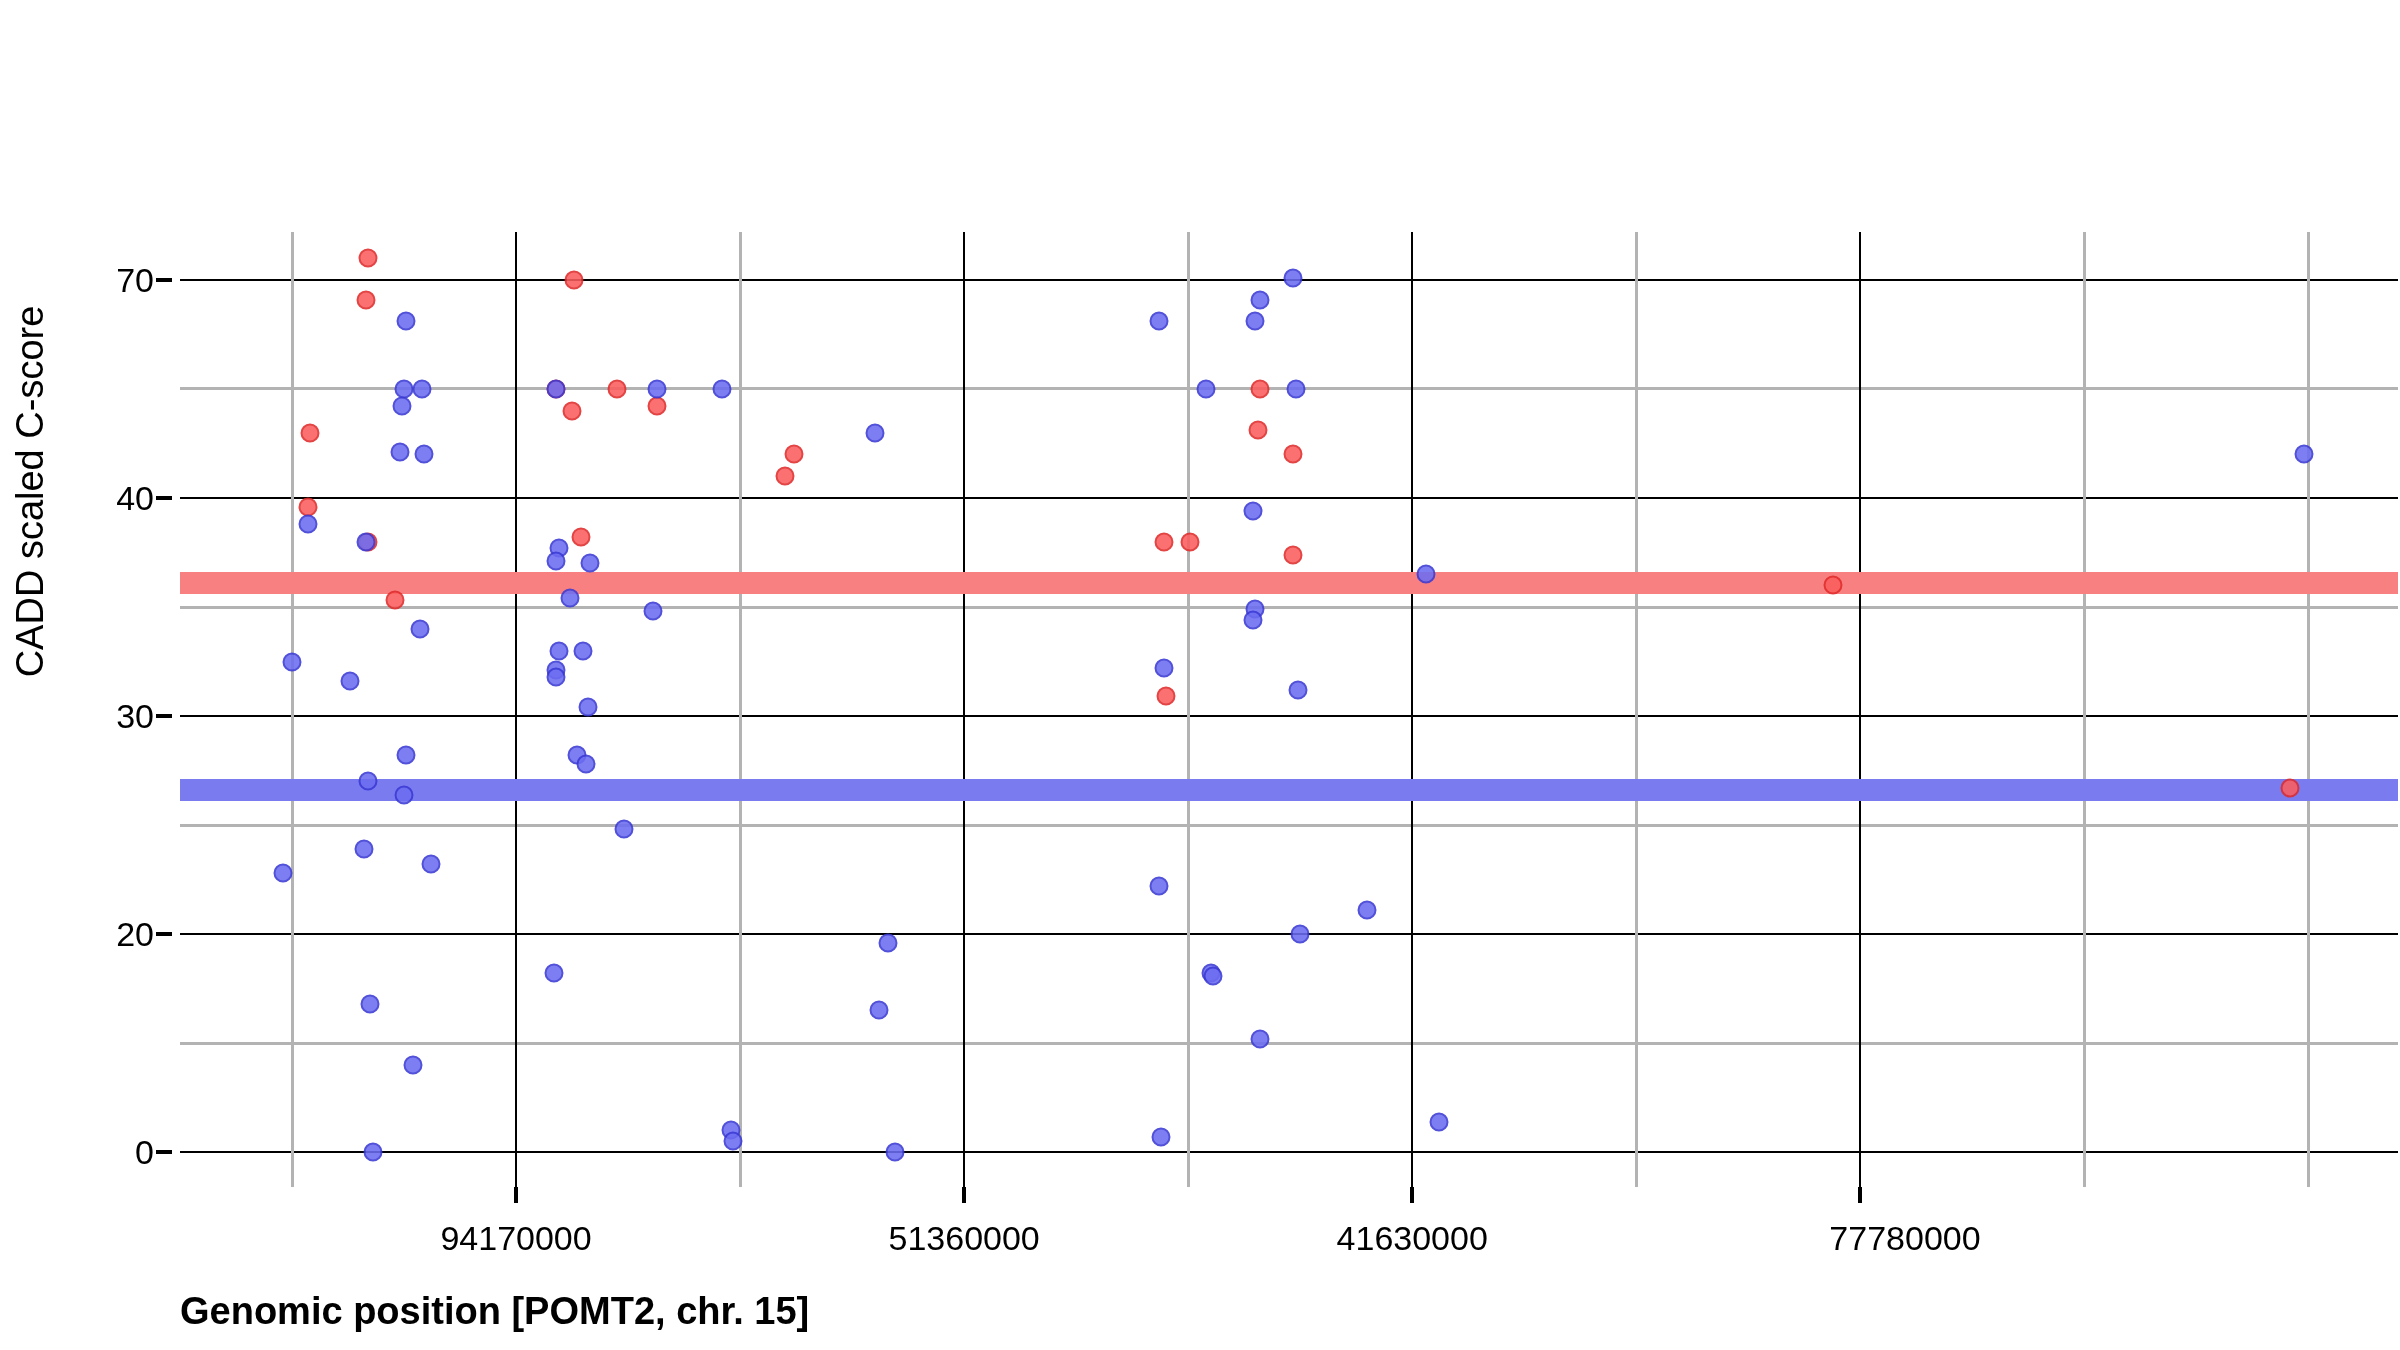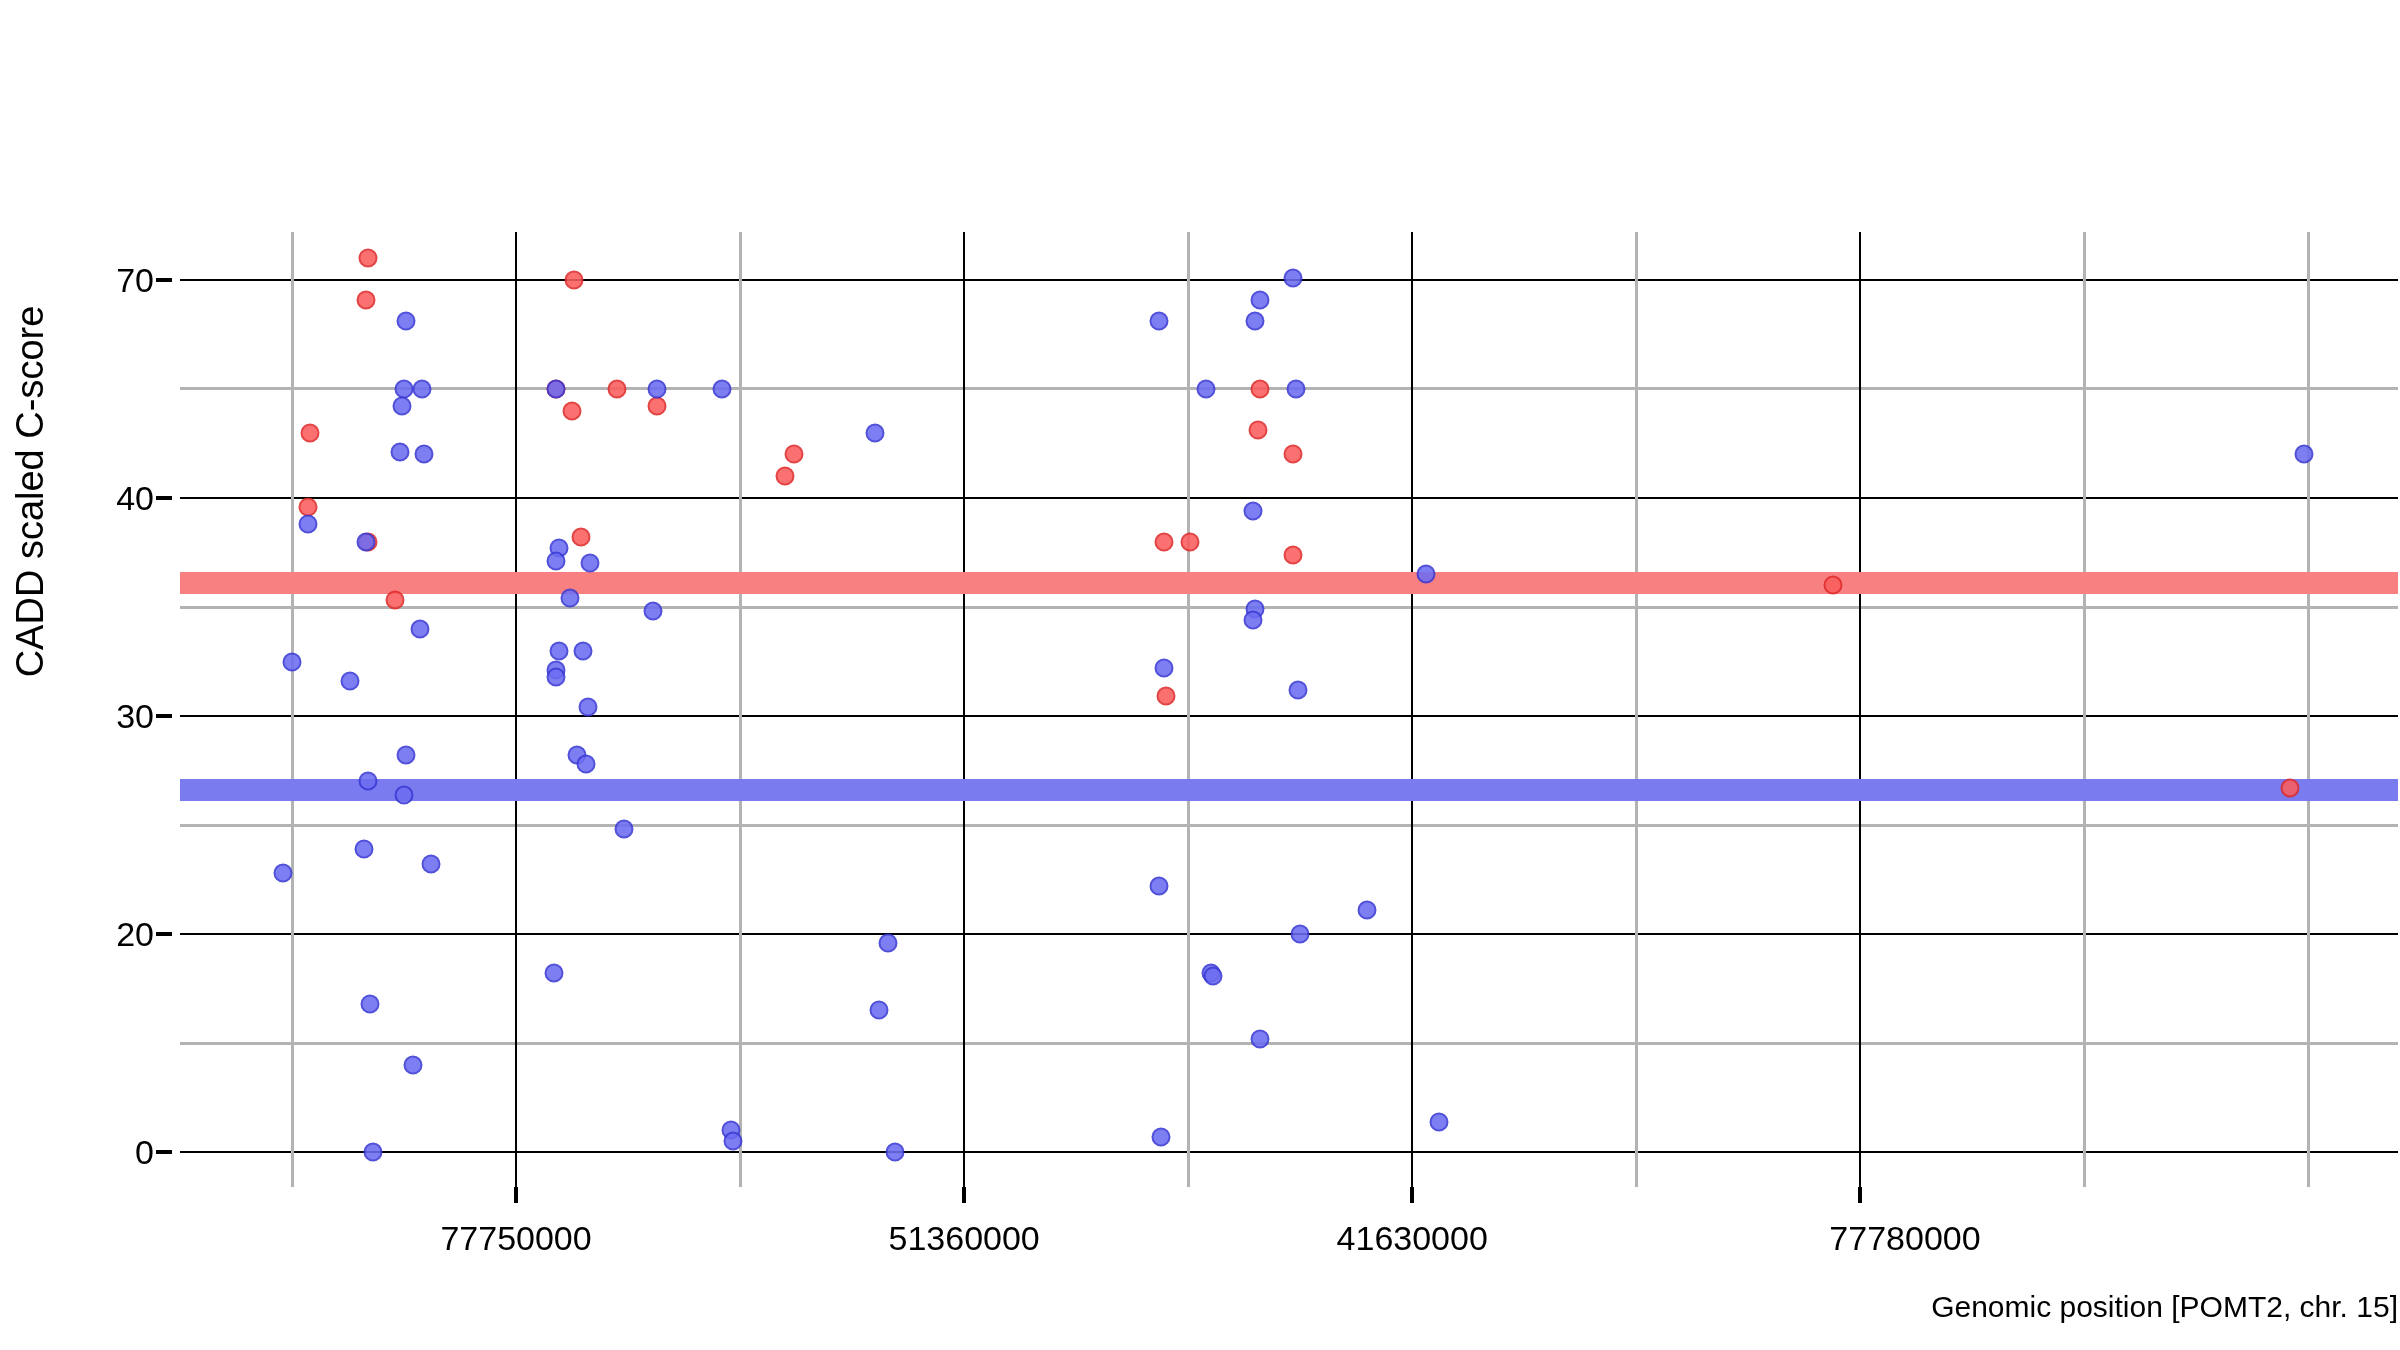--- a/index.html
+++ b/index.html
@@ -41,21 +41,21 @@
          font-size:34px;line-height:34px;transform:translateY(-50%);
          padding-right:26px;box-sizing:border-box;}
   .ytickmark{position:absolute;right:8px;width:16px;height:4px;background:#000;transform:translateY(-50%);}
   #ylabel{position:absolute;left:-420px;top:470px;width:900px;text-align:center;
           font-size:38px;transform:rotate(-90deg);transform-origin:center center;white-space:nowrap;}
 
   
   #xaxis{position:absolute;left:180px;top:1187px;width:2218px;height:120px;}
   .xtick{position:absolute;top:34px;font-size:34px;line-height:34px;transform:translateX(-50%);white-space:nowrap;}
   .xtickmark{position:absolute;top:0;width:4px;height:16px;background:#000;transform:translateX(-50%);}
-  #xlabel{position:absolute;left:180px;top:1290px;width:2218px;text-align:right;font-size:30px;white-space:nowrap;}
+  #xlabel{position:absolute;left:180px;top:1290px;width:2218px;text-align:left;font-size:38px;white-space:nowrap;font-weight:bold;}
 </style>
 </head>
 <body>
 
 <div id="root">
 
 
   <div id="yaxis">
       <div class="ytick" style="top: 920.114px;">0</div>
       <div class="ytickmark" style="top: 920.114px;"></div>
@@ -177,21 +177,21 @@
         <div class="pt blue" style="left: 1117.96px; top: 457.877px;"></div>
         <div class="pt blue" style="left: 1120.2px; top: 702.078px;"></div>
         <div class="pt blue" style="left: 1187.41px; top: 678.094px;"></div>
         <div class="pt blue" style="left: 1245.66px; top: 342.317px;"></div>
         <div class="pt blue" style="left: 1259.11px; top: 889.589px;"></div>
         <div class="pt blue" style="left: 2123.9px; top: 222.397px;"></div>
       </div>
   </div>
 
   <div id="xaxis">
-      <div class="xtick" style="left: 336.061px;">77750000</div>
+      <div class="xtick" style="left: 336.061px;">94170000</div>
       <div class="xtickmark" style="left: 336.061px;"></div>
       <div class="xtick" style="left: 784.141px;">51360000</div>
       <div class="xtickmark" style="left: 784.141px;"></div>
       <div class="xtick" style="left: 1232.22px;">41630000</div>
       <div class="xtickmark" style="left: 1232.22px;"></div>
       <div class="xtick" style="left: 1725px;">77780000</div>
       <div class="xtickmark" style="left: 1680.3px;"></div>
     </div>
   <div id="xlabel">Genomic position [POMT2, chr. 15]</div>
 

